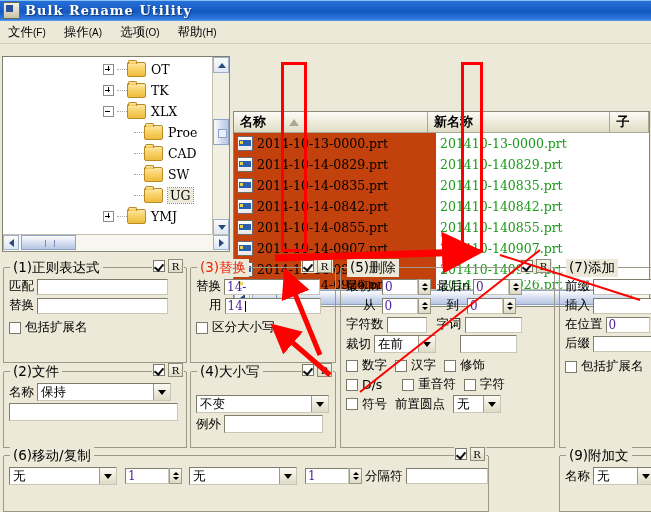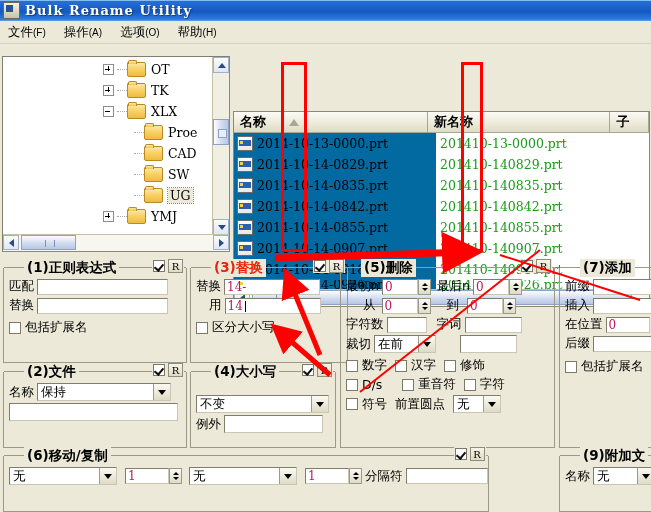--- a/index.html
+++ b/index.html
@@ -149,21 +149,21 @@
   }
   .sortarrow{
     position:absolute;left:55px;top:7px;width:0;height:0;
     border-left:5px solid transparent;border-right:5px solid transparent;
     border-bottom:7px solid #a9a795;
   }
   .lbody{position:absolute;left:0;top:21px;right:0;bottom:16px;overflow:hidden;background:#fff;}
   .lrow{height:21px;display:flex;align-items:center;white-space:nowrap;}
   .lrow .c1{
     width:202px;display:flex;align-items:center;box-sizing:border-box;
-    background:#0369a1;height:21px;padding-left:3px;
+    background:#c2410c;height:21px;padding-left:3px;
   }
   .fico{
     width:14px;height:13px;flex:0 0 auto;margin-right:4px;position:relative;
     background:linear-gradient(180deg,#fdfdfd,#e8e8e8);
     border:1px solid #6b6b6b;
   }
   .fico:after{
     content:"";position:absolute;left:1px;top:3px;right:1px;height:6px;
     background:#2b5fb0;
   }
@@ -187,22 +187,22 @@
   fieldset.grp{
     position:absolute;margin:0;padding:0;
     border:1px solid #9c9a86;border-top:none;
     background:transparent;box-sizing:border-box;
   }
   fieldset.grp > .legendbar{
     position:absolute;left:0;right:0;top:-1px;height:10px;
     border-top:1px solid #9c9a86;box-sizing:border-box;
   }
   .glabel{
-    position:absolute;left:20px;top:-9px;background:#ece9d8;
-    padding:0 3px;font-weight:bold;font-size:13.5px;color:#000;white-space:nowrap;
+    position:absolute;left:6px;top:-9px;background:#ece9d8;
+    padding:0 3px;font-weight:normal;font-size:13.5px;color:#000;white-space:nowrap;
     font-family:"DejaVu Sans","Liberation Sans",sans-serif;
     z-index:3;
   }
   .glabel.red{color:#e8240c;}
   .gchk{
     position:absolute;top:-9px;display:flex;align-items:center;
     background:#ece9d8;padding:0 1px;z-index:3;
   }
   .cbx{
     width:12px;height:12px;box-sizing:border-box;
@@ -221,21 +221,21 @@
     font-size:10px;display:flex;align-items:center;justify-content:center;
     color:#000;
   }
 
   .row{display:flex;align-items:center;margin:2px 0 0 5px;white-space:nowrap;}
   .lab{font-size:12.5px;color:#000;margin-right:3px;font-family:"DejaVu Sans","Liberation Sans",sans-serif;}
   .inp{
     height:16px;box-sizing:border-box;background:#fff;
     border:1px solid #7f7e6c;border-right-color:#c9c7b4;border-bottom-color:#c9c7b4;
     font-family:"DejaVu Serif","Liberation Serif",serif;font-size:12px;
-    padding:0 2px;line-height:14px;color:#be185d;overflow:hidden;
+    padding:0 2px;line-height:14px;color:#4c1d95;overflow:hidden;
   }
   .inp.caret{position:relative;}
   .inp.caret:after{
     content:"";position:absolute;left:19px;top:2px;width:1px;height:11px;background:#000;
   }
   .sel2{
     height:18px;box-sizing:border-box;background:#fff;
     border:1px solid #7f7e6c;border-right-color:#c9c7b4;border-bottom-color:#c9c7b4;
     display:flex;align-items:center;position:relative;
     font-size:12.5px;padding-left:3px;color:#000;
@@ -521,21 +521,21 @@
           <span>无</span>
           <span class="dd"></span>
         </span>
         <span class="inp" style="width:44px;margin-left:8px">1</span>
         <span class="spin"></span>
         <span class="lab" style="margin-left:3px">分隔符</span>
         <span class="inp" style="width:82px"></span>
       </div>
     </fieldset>
 
-    <fieldset class="grp" style="left:190px;top:12px;width:158px;height:95px;">
+    <fieldset class="grp" style="left:190px;top:12px;width:146px;height:95px;">
       <div class="legendbar"></div>
       <div class="glabel red">(3)替换</div>
       <div class="gchk" style="right:2px">
         <span class="cbx on"></span>
         <span class="rbtn">R</span>
       </div>
       <div class="row" style="margin-top:10px">
         <span class="lab">替换</span>
         <span class="inp" style="width:96px">14-</span>
       </div>

